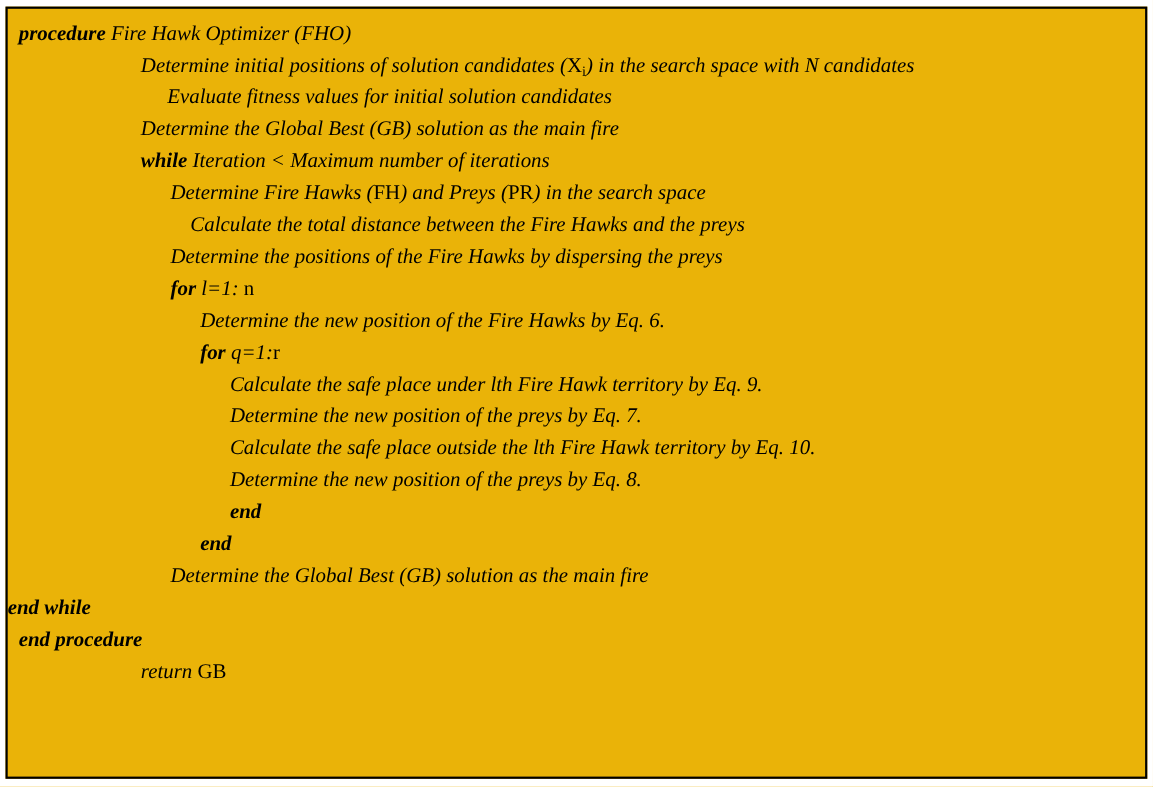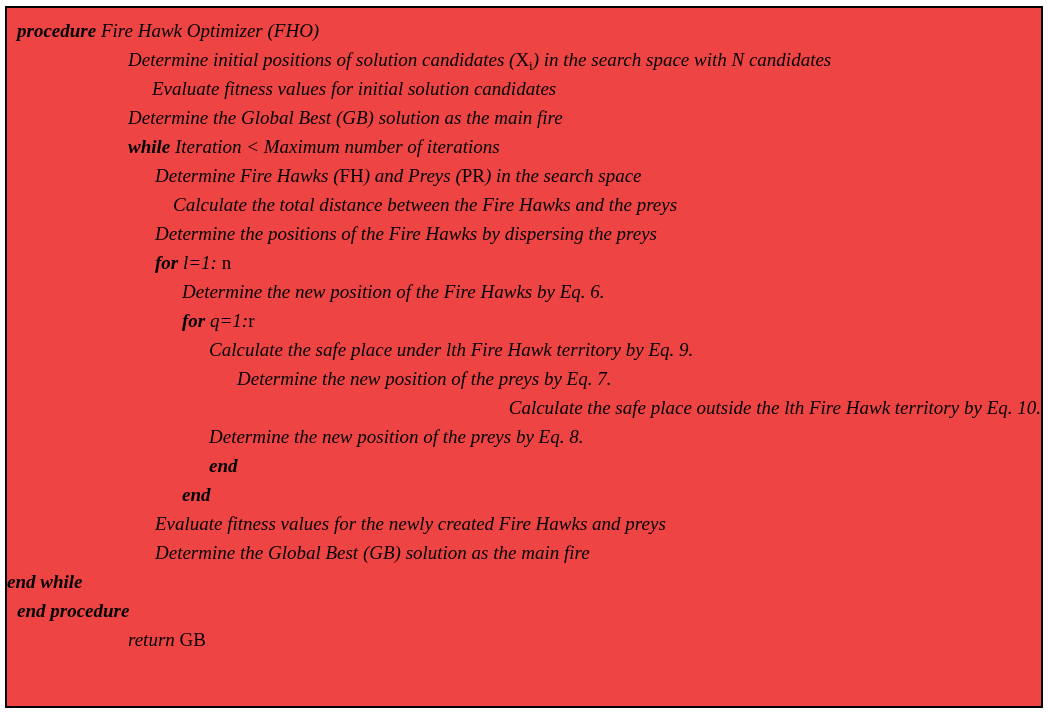--- a/index.html
+++ b/index.html
@@ -13,21 +13,21 @@
     font-family: "Liberation Serif", serif;
     color: #000000;
     overflow: hidden;
   }
   .algo-box {
     box-sizing: border-box;
     margin: 6px 5px 0 5px;
     width: 1038px;
     height: 702px;
     border: 2px solid #000000;
-    background: #ef4444;
+    background: #eab308;
     padding-top: 8px;
     overflow: hidden;
   }
   .line {
     white-space: pre;
     font-size: 19px;
     line-height: 29px;
     height: 29px;
     color: #000000;
   }
@@ -50,23 +50,22 @@
     <div class="line" style="padding-left: 121px; margin-left: 24px;"><span class="seg-i">Evaluate fitness values for initial solution candidates</span></div>
     <div class="line" style="padding-left: 121px;"><span class="seg-i">Determine the Global Best (GB) solution as the main fire</span></div>
     <div class="line" style="padding-left: 121px;"><span class="seg-bi">while </span><span class="seg-i">Iteration &lt; Maximum number of iterations</span></div>
     <div class="line" style="padding-left: 148px;"><span class="seg-i">Determine Fire Hawks (</span><span class="seg-r">FH</span><span class="seg-i">) and Preys (</span><span class="seg-r">PR</span><span class="seg-i">) in the search space</span></div>
     <div class="line" style="padding-left: 148px; margin-left: 18px;"><span class="seg-i">Calculate the total distance between the Fire Hawks and the preys</span></div>
     <div class="line" style="padding-left: 148px;"><span class="seg-i">Determine the positions of the Fire Hawks by dispersing the preys</span></div>
     <div class="line" style="padding-left: 148px;"><span class="seg-bi">for </span><span class="seg-i">l=1: </span><span class="seg-r">n</span></div>
     <div class="line" style="padding-left: 175px;"><span class="seg-i">Determine the new position of the Fire Hawks by Eq. 6.</span></div>
     <div class="line" style="padding-left: 175px;"><span class="seg-bi">for </span><span class="seg-i">q=1:</span><span class="seg-r">r</span></div>
     <div class="line" style="padding-left: 202px;"><span class="seg-i">Calculate the safe place under lth Fire Hawk territory by Eq. 9.</span></div>
-    <div class="line" style="padding-left: 202px; margin-left: 28px;"><span class="seg-i">Determine the new position of the preys by Eq. 7.</span></div>
-    <div class="line" style="padding-left: 202px; text-align: right;"><span class="seg-i">Calculate the safe place outside the lth Fire Hawk territory by Eq. 10.</span></div>
+    <div class="line" style="padding-left: 202px;"><span class="seg-i">Determine the new position of the preys by Eq. 7.</span></div>
+    <div class="line" style="padding-left: 202px;"><span class="seg-i">Calculate the safe place outside the lth Fire Hawk territory by Eq. 10.</span></div>
     <div class="line" style="padding-left: 202px;"><span class="seg-i">Determine the new position of the preys by Eq. 8.</span></div>
     <div class="line" style="padding-left: 202px;"><span class="seg-bi">end</span></div>
     <div class="line" style="padding-left: 175px;"><span class="seg-bi">end</span></div>
-    <div class="line" style="padding-left: 148px;"><span class="seg-i">Evaluate fitness values for the newly created Fire Hawks and preys</span></div>
     <div class="line" style="padding-left: 148px;"><span class="seg-i">Determine the Global Best (GB) solution as the main fire</span></div>
     <div class="line" style=""><span class="seg-bi">end while</span></div>
     <div class="line" style="padding-left: 10px;"><span class="seg-bi">end procedure</span></div>
     <div class="line" style="padding-left: 121px;"><span class="seg-i">return </span><span class="seg-r">GB</span></div>
   </div>
 
 </body></html>

